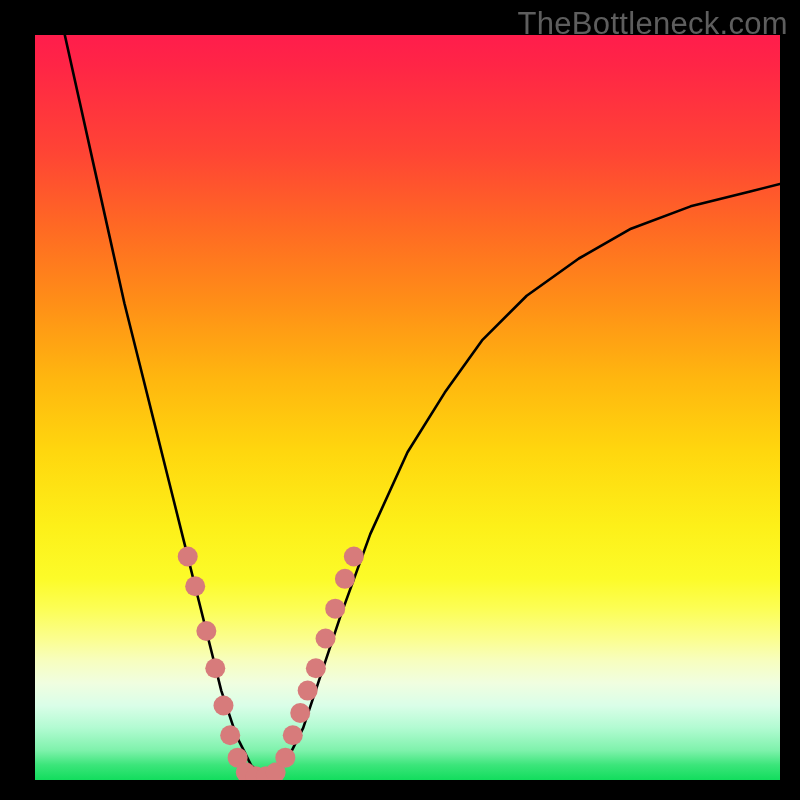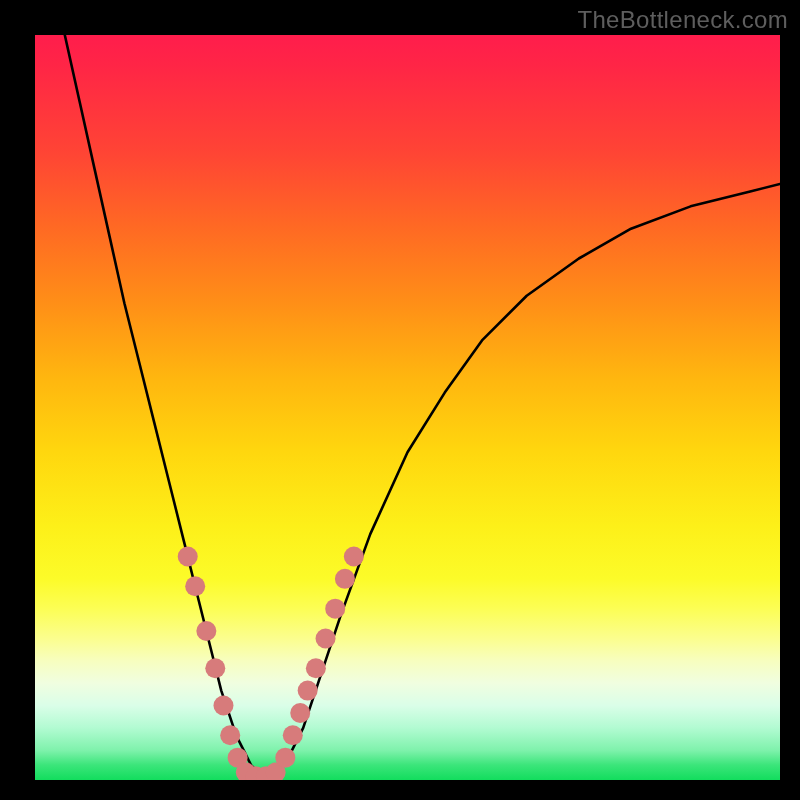--- a/index.html
+++ b/index.html
@@ -49,21 +49,21 @@
       #7ff2ac 96%,
       #3be57a 98%,
       #12dd5d 100%
     );
   }
   .watermark {
     position: absolute;
     top: 6px;
     right: 12px;
     color: #5e5e5e;
-    font-size: 24px;
+    font-size: 31px;
     font-weight: 500;
     letter-spacing: 0.3px;
     user-select: none;
   }
   svg.curve {
     position: absolute;
     inset: 0;
   }
 </style>
 </head>

